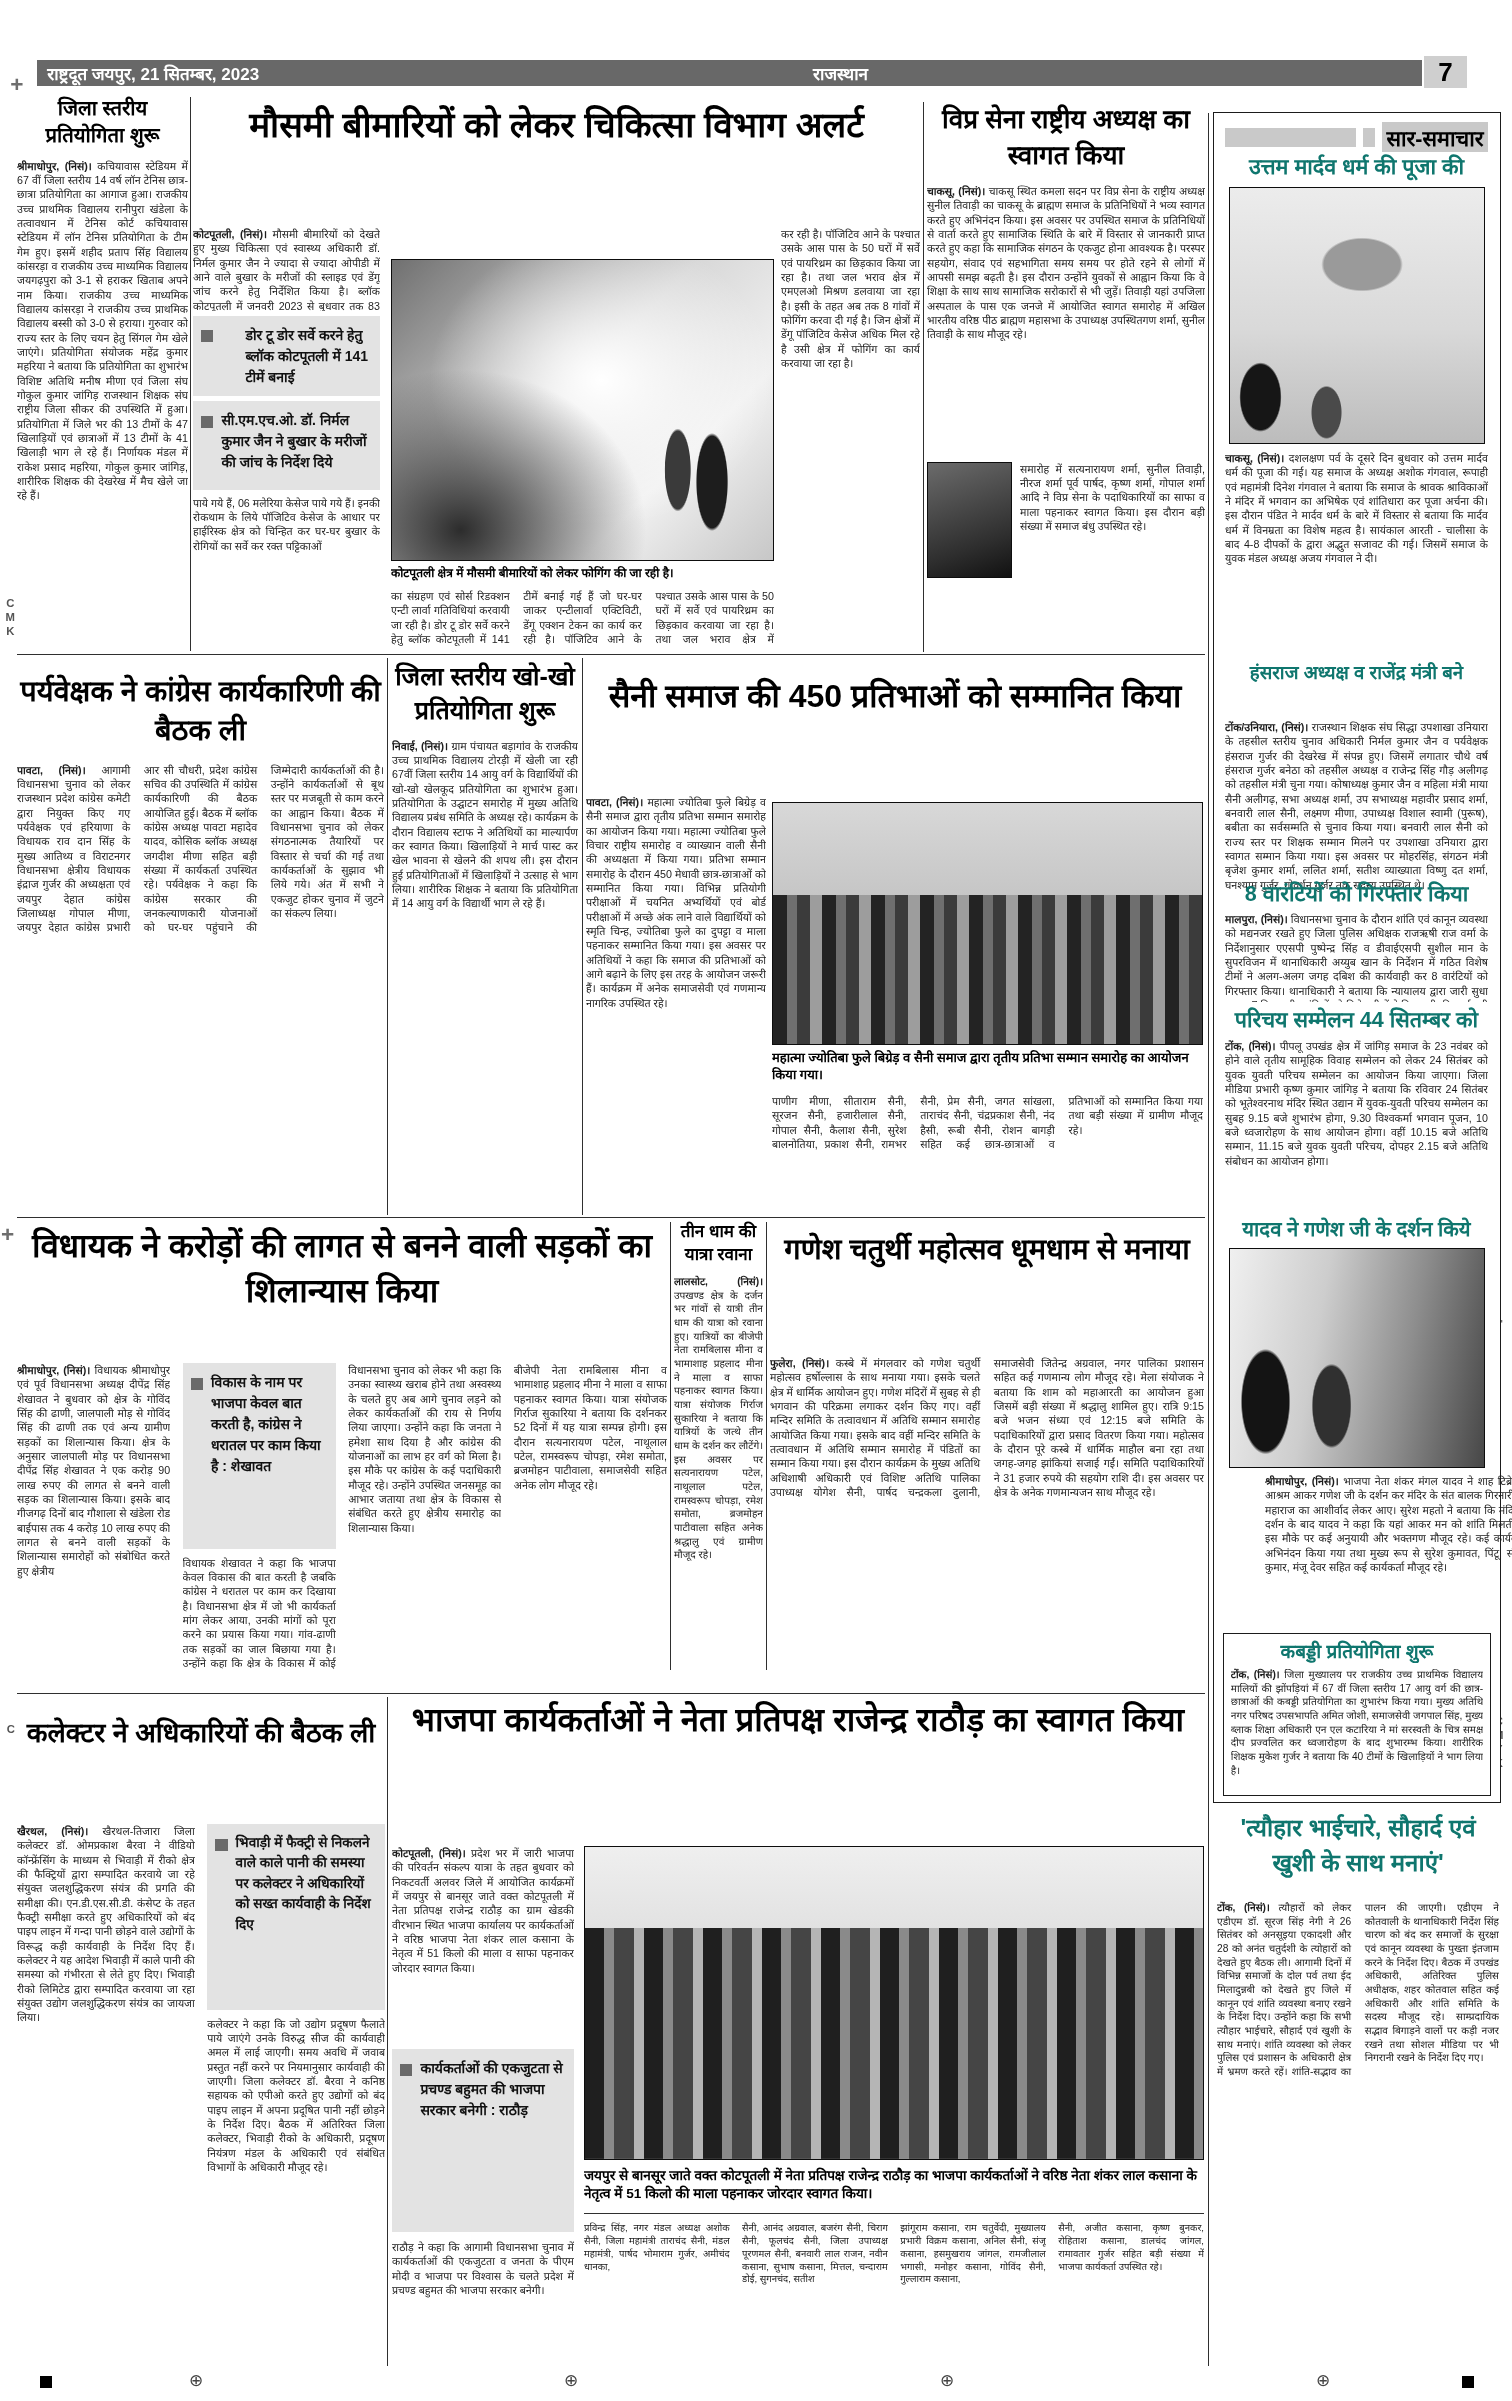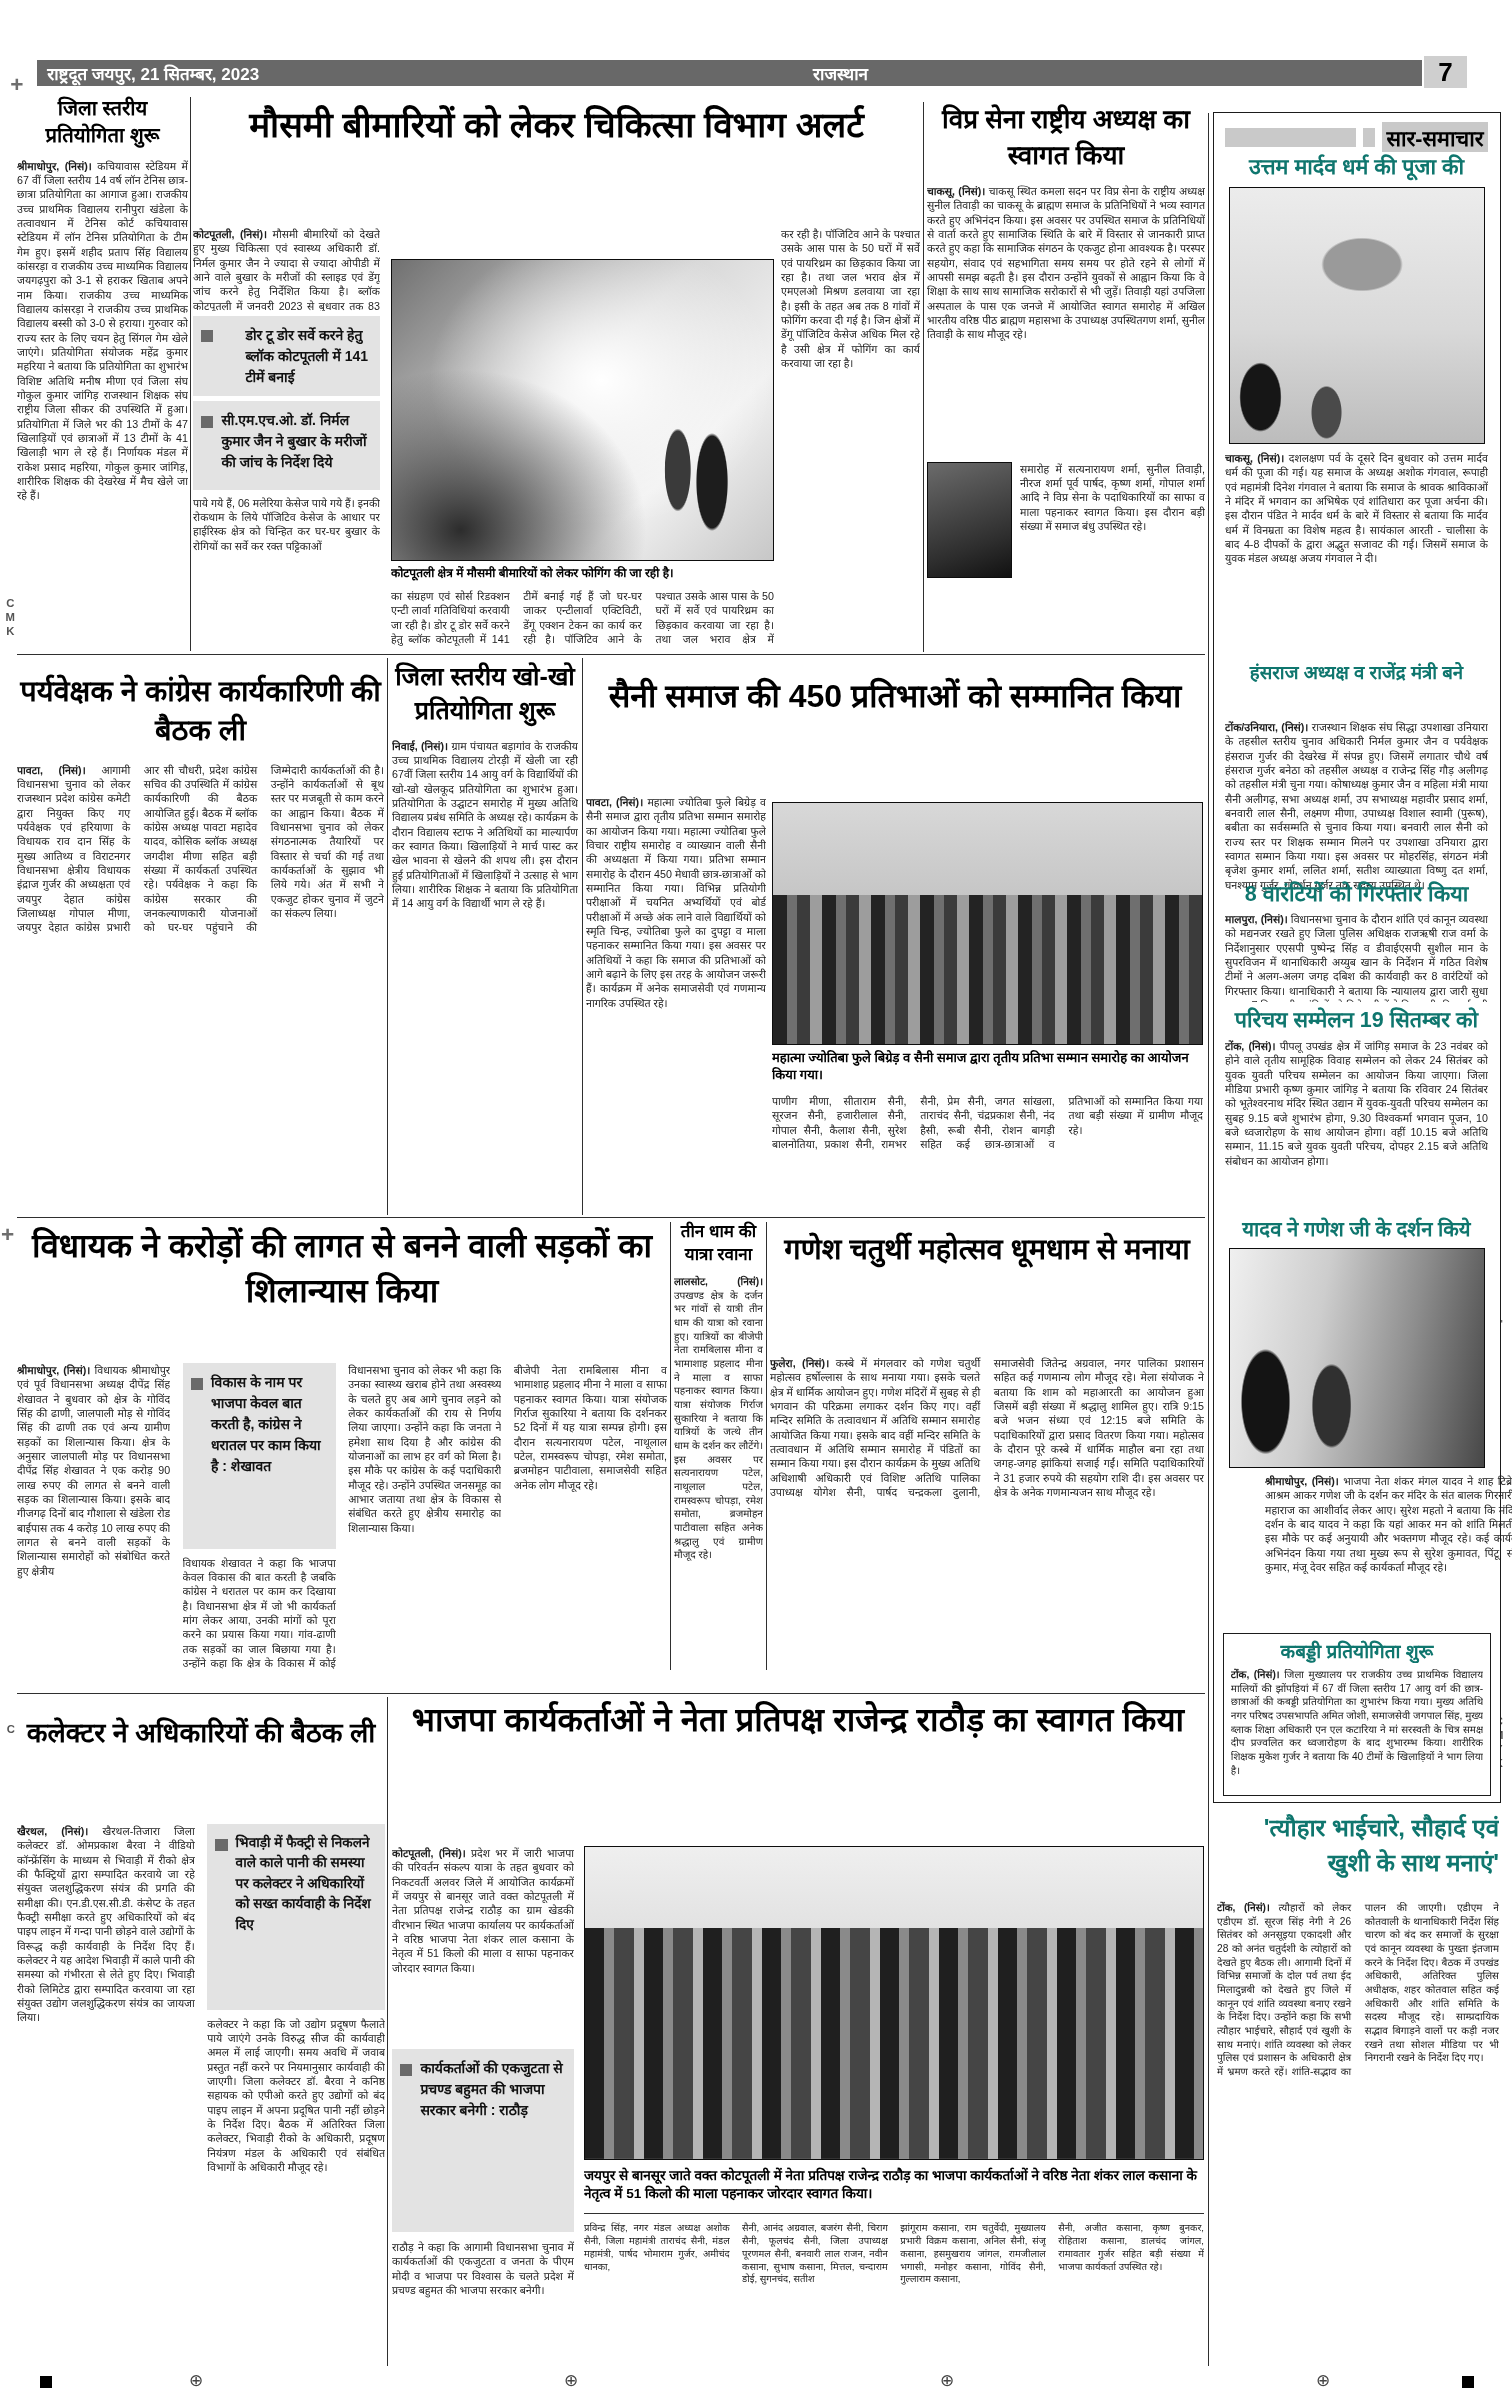--- a/index.html
+++ b/index.html
@@ -151,42 +151,42 @@
   <b class="dl">टोंक/उनियारा, (निसं)।</b>
   <span>राजस्थान शिक्षक संघ सिद्धा उपशाखा उनियारा के तहसील स्तरीय चुनाव अधिकारी निर्मल कुमार जैन व पर्यवेक्षक हंसराज गुर्जर की देखरेख में संपन्न हुए। जिसमें लगातार चौथे वर्ष हंसराज गुर्जर बनेठा को तहसील अध्यक्ष व राजेन्द्र सिंह गौड़ अलीगढ़ को तहसील मंत्री चुना गया। कोषाध्यक्ष कुमार जैन व महिला मंत्री माया सैनी अलीगढ़, सभा अध्यक्ष शर्मा, उप सभाध्यक्ष महावीर प्रसाद शर्मा, बनवारी लाल सैनी, लक्ष्मण मीणा, उपाध्यक्ष विशाल स्वामी (पुरूष), बबीता का सर्वसम्मति से चुनाव किया गया। बनवारी लाल सैनी को राज्य स्तर पर शिक्षक सम्मान मिलने पर उपशाखा उनियारा द्वारा स्वागत सम्मान किया गया। इस अवसर पर मोहरसिंह, संगठन मंत्री बृजेश कुमार शर्मा, ललित शर्मा, सतीश व्याख्याता विष्णु दत शर्मा, घनश्याम गुर्जर, गोवर्धन गुर्जर तक सदस्य उपस्थित थे।</span>
 </div>
 
 <div class="abs railtitle" style="left:1225px;top:881px;width:263px;font-size:21.5px;">8 वारंटियों को गिरफ्तार किया</div>
 <div class="abs bt" style="left:1225px;top:912px;width:263px;height:90px;">
   <b class="dl">मालपुरा, (निसं)।</b>
   <span>विधानसभा चुनाव के दौरान शांति एवं कानून व्यवस्था को मद्यनजर रखते हुए जिला पुलिस अधिक्षक राजऋषी राज वर्मा के निर्देशानुसार एएसपी पुष्पेन्द्र सिंह व डीवाईएसपी सुशील मान के सुपरविजन में थानाधिकारी अय्युब खान के निर्देशन में गठित विशेष टीमों ने अलग-अलग जगह दबिश की कार्यवाही कर 8 वारंटियों को गिरफ्तार किया। थानाधिकारी ने बताया कि न्यायालय द्वारा जारी सुधा एक व 7 गिरफ्तारी वारंटियों को विशेष टीमों ने गिरफ्तारी की कार्यवाही की।</span>
 </div>
 
-<div class="abs railtitle" style="left:1225px;top:1007px;width:263px;font-size:21.5px;">परिचय सम्मेलन 19 सितम्बर को</div>
+<div class="abs railtitle" style="left:1225px;top:1007px;width:263px;font-size:21.5px;">परिचय सम्मेलन 44 सितम्बर को</div>
 <div class="abs bt" style="left:1225px;top:1039px;width:263px;height:174px;">
   <b class="dl">टोंक, (निसं)।</b>
   <span>पीपलू उपखंड क्षेत्र में जांगिड़ समाज के 23 नवंबर को होने वाले तृतीय सामूहिक विवाह सम्मेलन को लेकर 24 सितंबर को युवक युवती परिचय सम्मेलन का आयोजन किया जाएगा। जिला मीडिया प्रभारी कृष्ण कुमार जांगिड़ ने बताया कि रविवार 24 सितंबर को भूतेश्वरनाथ मंदिर स्थित उद्यान में युवक-युवती परिचय सम्मेलन का सुबह 9.15 बजे शुभारंभ होगा, 9.30 विश्वकर्मा भगवान पूजन, 10 बजे ध्वजारोहण के साथ आयोजन होगा। वहीं 10.15 बजे अतिथि सम्मान, 11.15 बजे युवक युवती परिचय, दोपहर 2.15 बजे अतिथि संबोधन का आयोजन होगा।</span>
 </div>
 
 <div class="abs railtitle" style="left:1225px;top:1217px;width:263px;font-size:20.3px;">यादव ने गणेश जी के दर्शन किये</div>
 <div class="abs photo ph-darshan" style="left:1229px;top:1248px;width:256px;height:220px;"></div>
 <div class="abs bt" style="left:1225px;top:1474px;width:263px;height:154px;margin-left:40px;">
   <b class="dl">श्रीमाधोपुर, (निसं)।</b>
   <span>भाजपा नेता शंकर मंगल यादव ने शाह टिब्रेवाल आश्रम आकर गणेश जी के दर्शन कर मंदिर के संत बालक गिरनारी जी महाराज का आशीर्वाद लेकर आए। सुरेश महतो ने बताया कि मंदिर में दर्शन के बाद यादव ने कहा कि यहां आकर मन को शांति मिलती है। इस मौके पर कई अनुयायी और भक्तगण मौजूद रहे। कई कार्यकर्ता अभिनंदन किया गया तथा मुख्य रूप से सुरेश कुमावत, पिंटू, संजय कुमार, मंजू देवर सहित कई कार्यकर्ता मौजूद रहे।</span>
 </div>
 
 <div class="abs kbox" style="left:1223px;top:1633px;width:268px;height:163px;">
   <div class="railtitle" style="font-size:19px;">कबड्डी प्रतियोगिता शुरू</div>
   <div class="bt" style="margin-top:4.5px;height:120px;font-size:10.2px;">
     <b class="dl">टोंक, (निसं)।</b>
     <span>जिला मुख्यालय पर राजकीय उच्च प्राथमिक विद्यालय मालियों की झोंपड़ियां में 67 वीं जिला स्तरीय 17 आयु वर्ग की छात्र-छात्राओं की कबड्डी प्रतियोगिता का शुभारंभ किया गया। मुख्य अतिथि नगर परिषद उपसभापति अमित जोशी, समाजसेवी जगपाल सिंह, मुख्य ब्लाक शिक्षा अधिकारी एन एल कटारिया ने मां सरस्वती के चित्र समक्ष दीप प्रज्वलित कर ध्वजारोहण के बाद शुभारम्भ किया। शारीरिक शिक्षक मुकेश गुर्जर ने बताया कि 40 टीमों के खिलाड़ियों ने भाग लिया है।</span>
   </div>
 </div>
 
-<div class="abs railtitle" style="left:1217px;top:1811px;width:282px;font-size:24px;line-height:1.45;text-align:right;">'त्यौहार भाईचारे, सौहार्द एवं खुशी के साथ मनाएं'</div>
+<div class="abs railtitle" style="left:1217px;top:1811px;width:282px;font-size:24px;line-height:1.45;">'त्यौहार भाईचारे, सौहार्द एवं खुशी के साथ मनाएं'</div>
 <div class="abs bt cols2" style="left:1217px;top:1901px;width:282px;height:464px;font-size:10.2px;">
   <b class="dl">टोंक, (निसं)।</b>
   <span>त्यौहारों को लेकर एडीएम डॉ. सूरज सिंह नेगी ने 26 सितंबर को अनसूइया एकादशी और 28 को अनंत चतुर्दशी के त्योहारों को देखते हुए बैठक ली। आगामी दिनों में विभिन्न समाजों के दोल पर्व तथा ईद मिलादुन्नबी को देखते हुए जिले में कानून एवं शांति व्यवस्था बनाए रखने के निर्देश दिए। उन्होंने कहा कि सभी त्यौहार भाईचारे, सौहार्द एवं खुशी के साथ मनाएं। शांति व्यवस्था को लेकर पुलिस एवं प्रशासन के अधिकारी क्षेत्र में भ्रमण करते रहें। शांति-सद्भाव का पालन की जाएगी। एडीएम ने कोतवाली के थानाधिकारी निर्देश सिंह चारण को बंद कर समाजों के सुरक्षा एवं कानून व्यवस्था के पुख्ता इंतजाम करने के निर्देश दिए। बैठक में उपखंड अधिकारी, अतिरिक्त पुलिस अधीक्षक, शहर कोतवाल सहित कई अधिकारी और शांति समिति के सदस्य मौजूद रहे। साम्प्रदायिक सद्भाव बिगाड़ने वालों पर कड़ी नजर रखने तथा सोशल मीडिया पर भी निगरानी रखने के निर्देश दिए गए।</span>
 </div>
 
 <div class="abs hr" style="left:17px;top:654px;width:1188px;"></div>
 
 <div class="abs" style="left:17px;top:672px;width:367px;height:543px;">
   <div class="hd" style="font-size:29px;">पर्यवेक्षक ने कांग्रेस कार्यकारिणी की बैठक ली</div>
   <div class="bt cols3" style="margin-top:12.4px;height:440px;">

